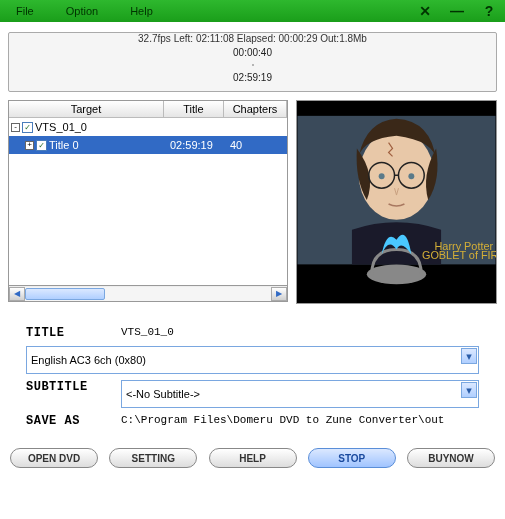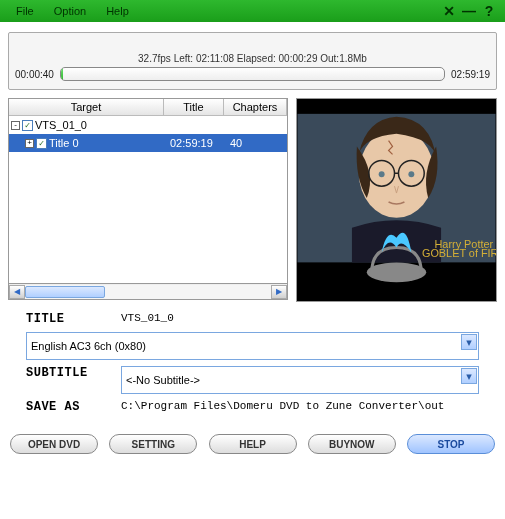--- a/index.html
+++ b/index.html
@@ -1,32 +1,32 @@
 <!DOCTYPE html>
 <html><head>
 <meta charset="utf-8">
 <style>
 * { box-sizing: border-box; margin: 0; padding: 0; font-family: "Arial", sans-serif; font-size: 11px; }
 body { width: 505px; height: 519px; background: #fff; overflow: hidden; }
 
-.titlebar { height: 22px; background: linear-gradient(#2eb82e, #1a9e1a); display: flex; align-items: center; padding: 0 6px; color: #003300; }
+.titlebar { height: 22px; background: linear-gradient(#2eb82e, #1a9e1a); display: flex; align-items: center; padding: 0 6px; color: #003300; gap: 12px; }
 .menu-item { padding: 0 10px; color: #003300; }
 .spacer { flex: 1; }
 .win-ctrl { width: 16px; text-align: center; font-weight: bold; font-size: 14px; color: #003300; margin: 0 2px; }
 
 .main { padding: 10px 8px 4px; }
 
-.progress-block { background: #f5f5f5; border: 1px solid #aaa; border-radius: 2px; padding: 20px 6px 8px; margin-bottom: 8px; }
+.progress-block { background: #f5f5f5; border: 1px solid #aaa; border-radius: 2px; padding: 0 6px 8px; margin-bottom: 8px; }
 .progress-text { text-align: center; font-size: 10px; color: #333; margin-bottom: 3px; }
-.progress-row { display: flex; align-items: center; gap: 6px; }
+.progress-row { display: flex; align-items: center; gap: 6px; flex-direction: column; }
 .time-lbl { font-size: 10px; color: #222; }
 .progress-bar { flex: 1; height: 14px; border: 1px solid #888; border-radius: 5px; background: linear-gradient(#fff, #eee); overflow: hidden; position: relative; }
 .progress-fill { width: 0.5%; height: 100%; background: linear-gradient(#6fdc6f, #2eb82e); }
 
-.mid { display: flex; gap: 8px; margin-bottom: 10px; }
+.mid { display: flex; gap: 8px; margin-bottom: 22px; }
 .list-wrap { width: 280px; display: flex; flex-direction: column; }
 .list { border: 1px solid #999; background: #fff; height: 186px; overflow: hidden; position: relative; }
 .list-head { display: flex; background: linear-gradient(#fff, #e5e5e5); border-bottom: 1px solid #bbb; }
 .lh-cell { padding: 2px 4px; border-right: 1px solid #bbb; text-align: center; }
 .lh-target { width: 155px; } .lh-time { width: 60px; } .lh-chap { flex: 1; }
 .list-row { display: flex; align-items: center; height: 18px; }
 .list-row.sel { background: #316ac5; color: #fff; }
 .cell-target { width: 157px; display: flex; align-items: center; gap: 2px; padding-left: 2px; }
 .cell-time { width: 60px; padding-left: 4px; }
 .cell-chap { flex: 1; padding-left: 4px; }
@@ -172,15 +172,15 @@
       <div class="form-lbl">SAVE AS</div>
       <div class="form-val">C:\Program Files\Domeru DVD to Zune Converter\out</div>
     </div>
   </div>
 </div>
 
 <div class="btn-bar">
   <div class="btn">OPEN DVD</div>
   <div class="btn">SETTING</div>
   <div class="btn">HELP</div>
+  <div class="btn active">STOP</div>
   <div class="btn">BUYNOW</div>
-  <div class="btn active">STOP</div>
 </div>
 
 </body></html>

